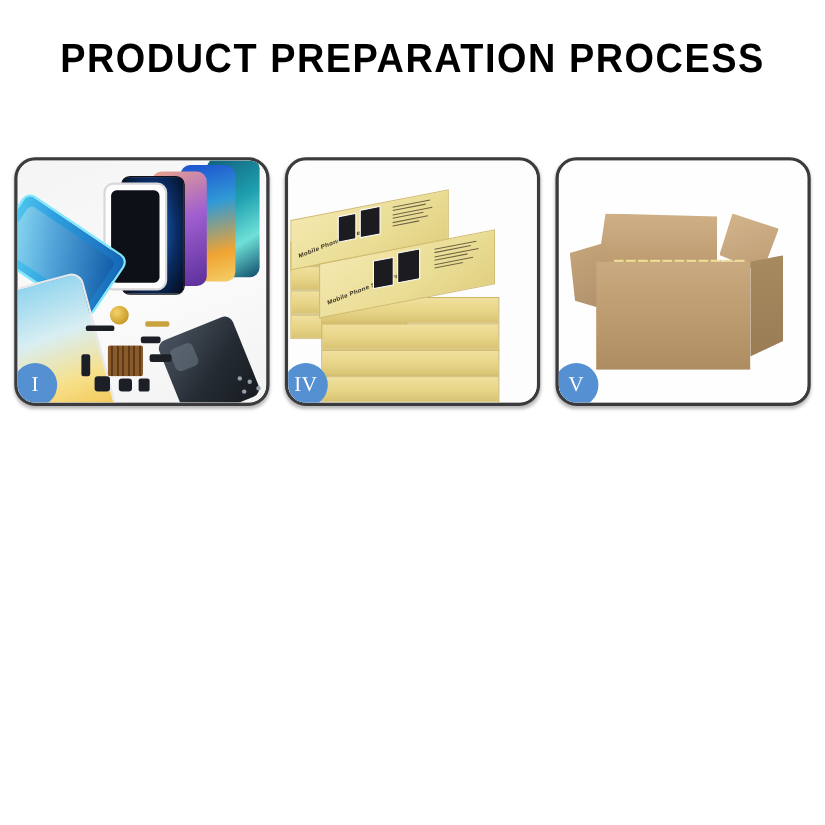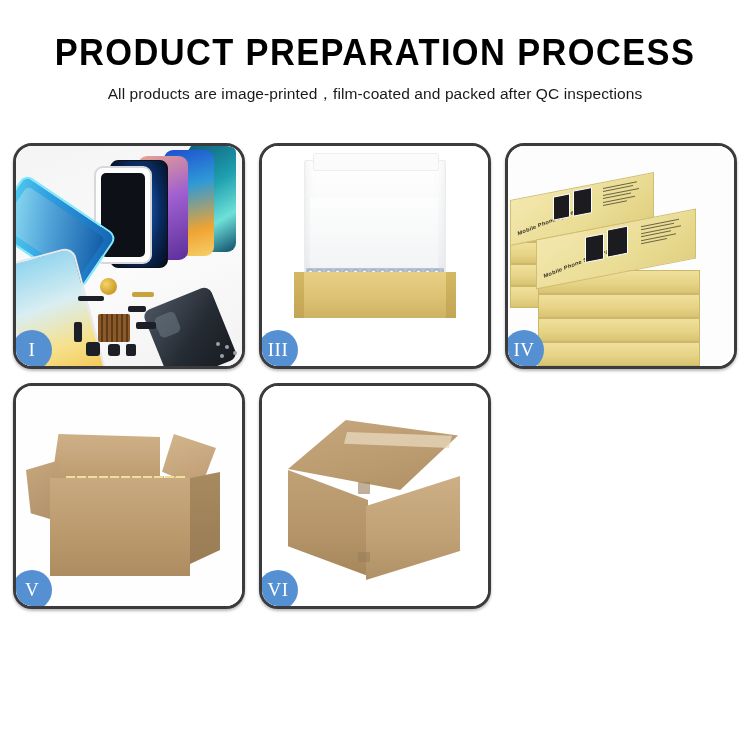--- a/index.html
+++ b/index.html
@@ -248,21 +248,20 @@
   .c6seam{position:absolute;left:96px;top:96px;width:12px;height:12px;background:rgba(150,124,88,.6);}
   .c6seam2{position:absolute;left:96px;top:166px;width:12px;height:10px;background:rgba(150,124,88,.5);}
 </style>
 </head>
 <body>
 
 <div class="page">
 
   <div class="header">
     <div class="title">PRODUCT PREPARATION PROCESS</div>
-    <div class="subtitle">All products are image-printed，film-coated and packed after QC inspections</div>
   </div>
 
   <div class="grid">
 
     <div class="panel">
       <div class="stage p1">
         <div class="ph teal"></div>
         <div class="ph orange"></div>
         <div class="ph violet"></div>
         <div class="ph dark"></div>
@@ -286,31 +285,20 @@
             <i style="left:17px;top:9px;"></i>
             <i style="left:4px;top:12px;"></i>
         </div>
       </div>
       <div class="badge">
         <span>I</span>
       </div>
     </div>
 
 
-    <div class="panel">
-      <div class="stage p3">
-        <div class="b3lid"></div>
-        <div class="b3foam"></div>
-        <div class="b3inner"></div>
-        <div class="b3base"></div>
-      </div>
-      <div class="badge">
-        <span>III</span>
-      </div>
-    </div>
 
     <div class="panel">
       <div class="stage p4">
         <div class="stack">
 
           <div class="ybox" style="left:0;top:58px;width:104px;height:20px;"></div>
           <div class="ybox" style="left:0;top:80px;width:104px;height:20px;"></div>
           <div class="ybox" style="left:0;top:102px;width:104px;height:20px;"></div>
           <div class="ybox" style="left:0;top:124px;width:104px;height:20px;"></div>
 
@@ -372,28 +360,15 @@
         </div>
         <div class="c5flapL"></div>
         <div class="c5body"></div>
         <div class="c5right"></div>
       </div>
       <div class="badge">
         <span>V</span>
       </div>
     </div>
 
-    <div class="panel">
-      <div class="stage p6">
-        <div class="c6top"></div>
-        <div class="c6tape"></div>
-        <div class="c6left"></div>
-        <div class="c6right"></div>
-        <div class="c6seam"></div>
-        <div class="c6seam2"></div>
-      </div>
-      <div class="badge">
-        <span>VI</span>
-      </div>
-    </div>
 
   </div>
 </div>
 
 </body></html>

